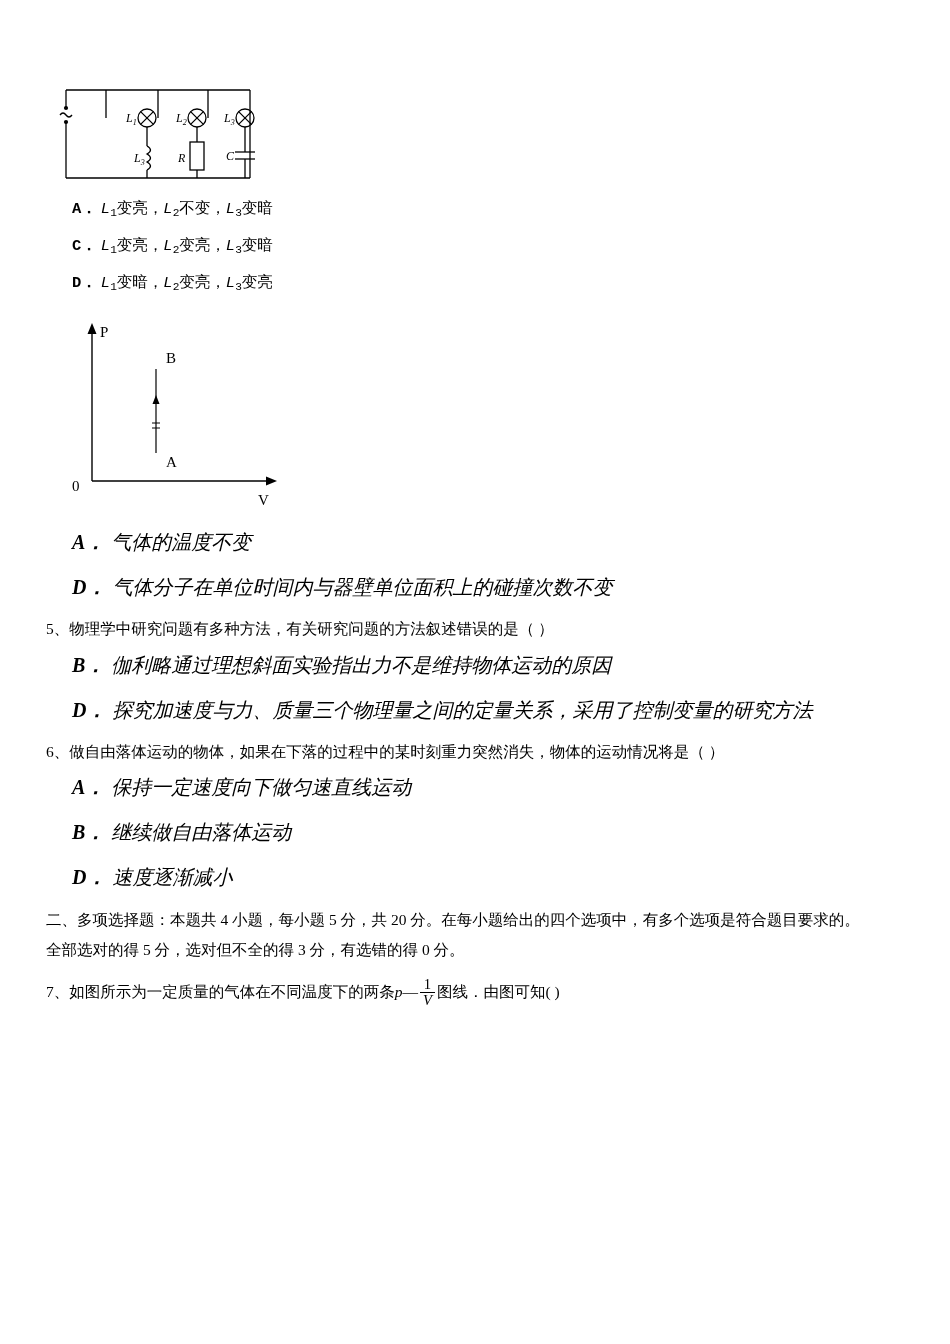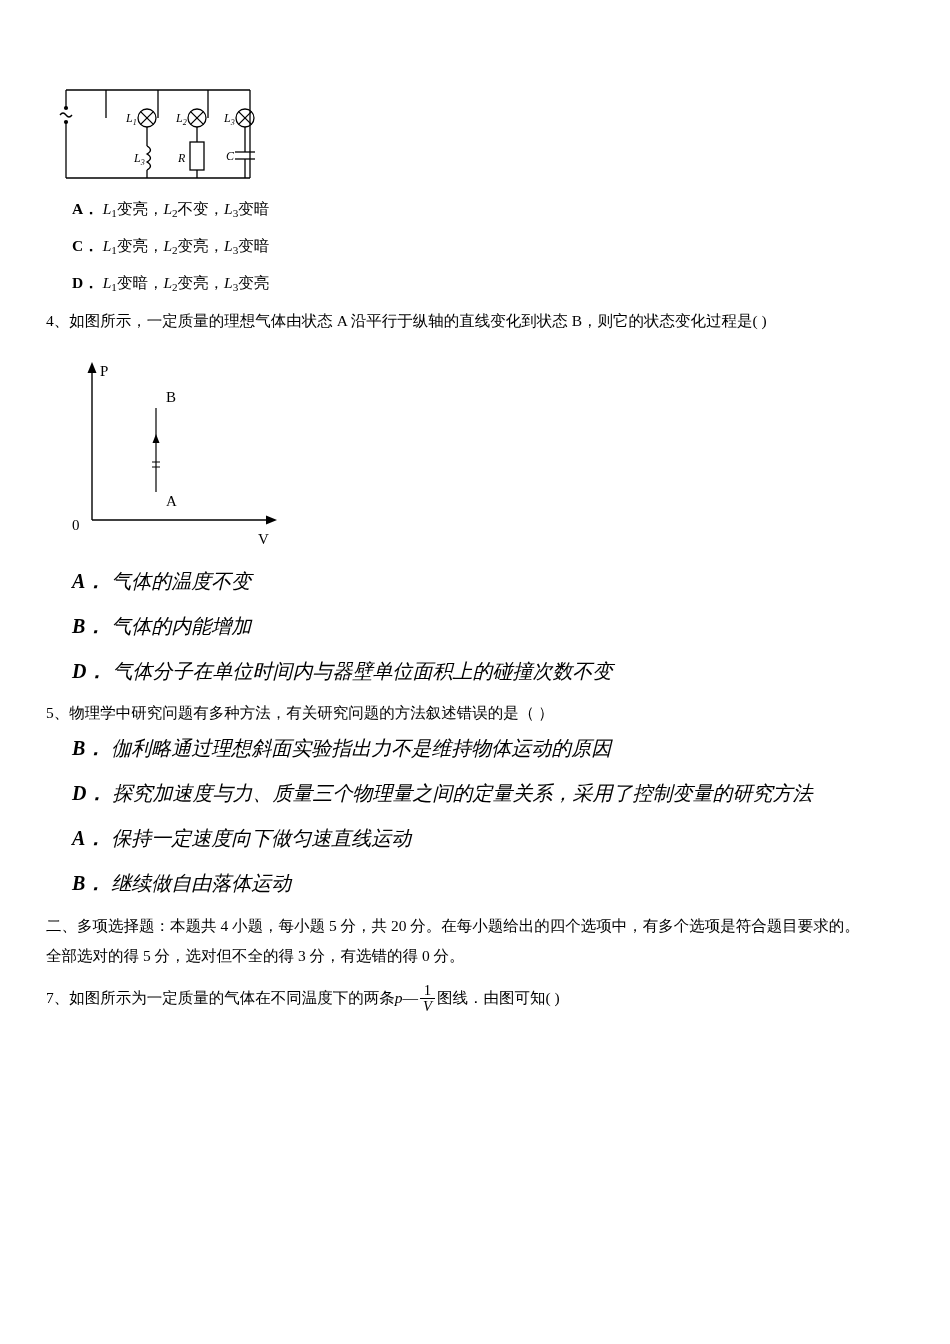--- a/index.html
+++ b/index.html
@@ -38,21 +38,21 @@
     margin-bottom: 8px;
   }
   .circuit-fig svg { display: block; }
 
   
   .opt {
     font-size: 15.5px;
     line-height: 1.45;
     margin: 0 0 14px 0;
     padding-left: 26px;
-    font-family: Liberation Serif, serif;
+    font-family: Liberation Mono, monospace;
   }
   .opt .lbl {
     font-weight: bold;
     margin-right: 4px;
   }
   .opt-cn {
     font-size: 20px;
     line-height: 1.5;
     margin: 0 0 15px 0;
     padding-left: 26px;
@@ -161,21 +161,20 @@
     <div class="opt">
       <span class="lbl">A．</span><span class="ital">L</span><sub>1</sub>变亮，<span class="ital">L</span><sub>2</sub>不变，<span class="ital">L</span><sub>3</sub>变暗
     </div>
     <div class="opt">
       <span class="lbl">C．</span><span class="ital">L</span><sub>1</sub>变亮，<span class="ital">L</span><sub>2</sub>变亮，<span class="ital">L</span><sub>3</sub>变暗
     </div>
     <div class="opt">
       <span class="lbl">D．</span><span class="ital">L</span><sub>1</sub>变暗，<span class="ital">L</span><sub>2</sub>变亮，<span class="ital">L</span><sub>3</sub>变亮
     </div>
 
-    <div class="qline">4、如图所示，一定质量的理想气体由状态 A 沿平行于纵轴的直线变化到状态 B，则它的状态变化过程是(      )</div>
 
     <div class="pv-fig">
       <svg width="280" height="200" viewBox="0 0 280 200">
         <g stroke="#000" stroke-width="1.4" fill="none">
 
           <path d="M30,172 L30,20"></path>
           <path d="M30,14 L25.5,25 L34.5,25 Z" fill="#000" stroke="none"></path>
 
           <path d="M30,172 L208,172"></path>
           <path d="M215,172 L204,167.5 L204,176.5 Z" fill="#000" stroke="none"></path>
@@ -194,39 +193,40 @@
           <text x="104" y="54">B</text>
           <text x="104" y="158">A</text>
         </g>
       </svg>
     </div>
 
     <div class="opt-cn">
       <span class="lbl">A．</span><span>气体的温度不变</span>
     </div>
     <div class="opt-cn">
-      <span class="lbl">B．</span><span>气体的内能增加</span>
-    </div>
-    <div class="opt-cn">
       <span class="lbl">D．</span><span>气体分子在单位时间内与器壁单位面积上的碰撞次数不变</span>
     </div>
 
     <div class="qline">5、物理学中研究问题有多种方法，有关研究问题的方法叙述错误的是（        ）</div>
     <div class="opt-cn">
       <span class="lbl">B．</span><span>伽利略通过理想斜面实验指出力不是维持物体运动的原因</span>
     </div>
     <div class="opt-cn">
       <span class="lbl">D．</span><span>探究加速度与力、质量三个物理量之间的定量关系，采用了控制变量的研究方法</span>
     </div>
 
+    <div class="qline">6、做自由落体运动的物体，如果在下落的过程中的某时刻重力突然消失，物体的运动情况将是（ ）</div>
     <div class="opt-cn">
       <span class="lbl">A．</span><span>保持一定速度向下做匀速直线运动</span>
     </div>
     <div class="opt-cn">
       <span class="lbl">B．</span><span>继续做自由落体运动</span>
+    </div>
+    <div class="opt-cn">
+      <span class="lbl">D．</span><span>速度逐渐减小</span>
     </div>
 
     <div class="para">二、多项选择题：本题共 4 小题，每小题 5 分，共 20 分。在每小题给出的四个选项中，有多个选项是符合题目要求的。</div>
     <div class="para">全部选对的得 5 分，选对但不全的得 3 分，有选错的得 0 分。</div>
 
     <div class="spacer-sm"></div>
 
     <div class="qline">
       <span>7、如图所示为一定质量的气体在不同温度下的两条</span><span class="ital">p</span><span>—</span><span class="frac"><span class="num">1</span><span class="den">V</span></span><span>图线．由图可知( )</span>
     </div>

